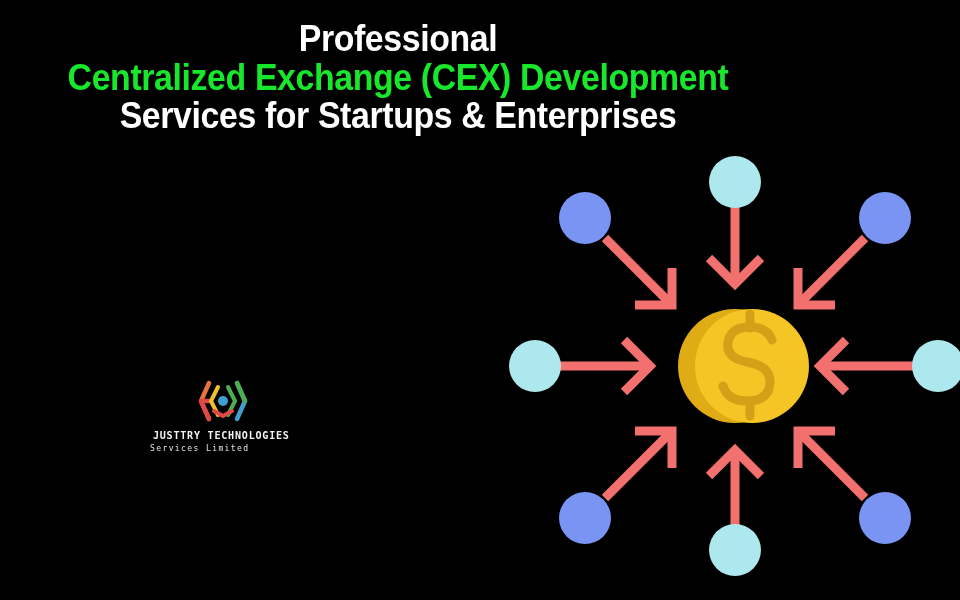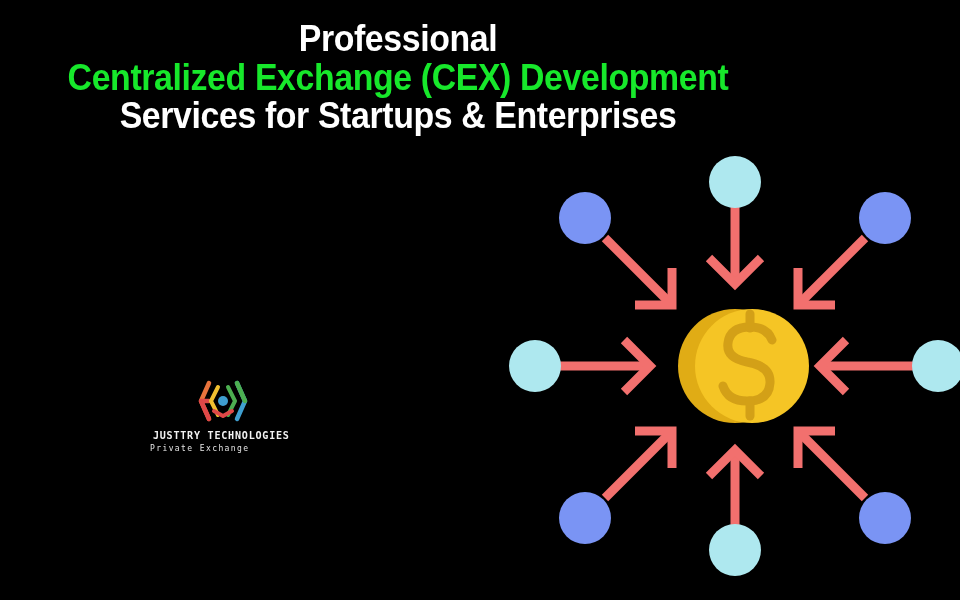--- a/index.html
+++ b/index.html
@@ -126,21 +126,21 @@
         <path d="M48 18 L34 46 L48 74" fill="none" stroke="#F0C030" stroke-width="8" stroke-linecap="round" stroke-linejoin="round"></path>
 
         <path d="M68 18 L82 46 L68 74" fill="none" stroke="#4CAF50" stroke-width="8" stroke-linecap="round" stroke-linejoin="round"></path>
 
         <path d="M40 66 L58 76 L76 66" fill="none" stroke="#E04848" stroke-width="8" stroke-linecap="round" stroke-linejoin="round"></path>
 
         <circle cx="58" cy="46" r="10" fill="#3F9FD0"></circle>
       </svg>
     </span>
     <span class="logo-name">JUSTTRY TECHNOLOGIES</span>
-    <span class="logo-sub">Private Exchange</span>
+    <span class="logo-sub">Services Limited</span>
   </div>
 
   <div class="hub-graphic">
     <svg viewBox="0 0 460 440" xmlns="http://www.w3.org/2000/svg">
       <g stroke="#F2706E" stroke-width="9" fill="none" stroke-linecap="butt" stroke-linejoin="miter">
 
         <line x1="235" y1="56" x2="235" y2="134"></line>
         <polyline points="209,108 235,134 261,108"></polyline>
 
         <line x1="235" y1="385" x2="235" y2="300"></line>

